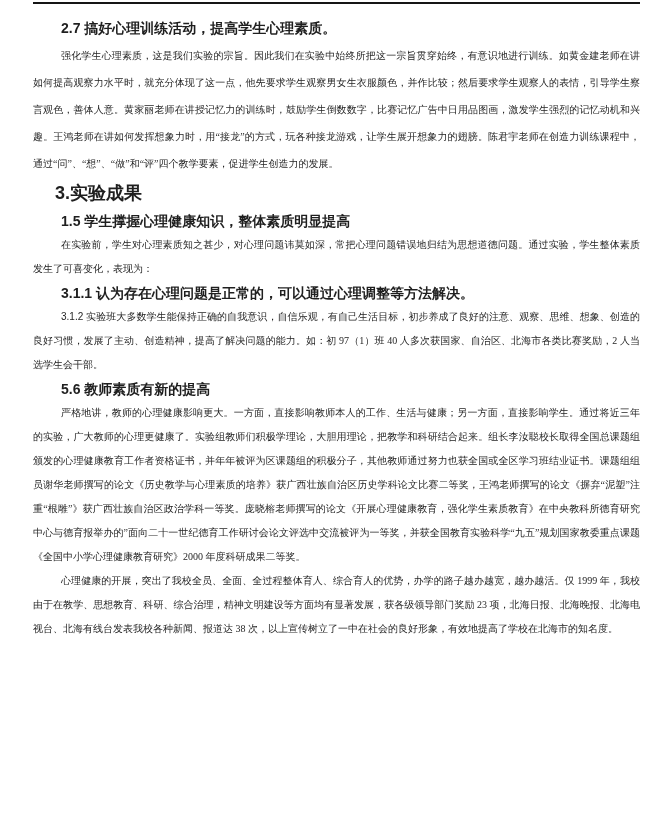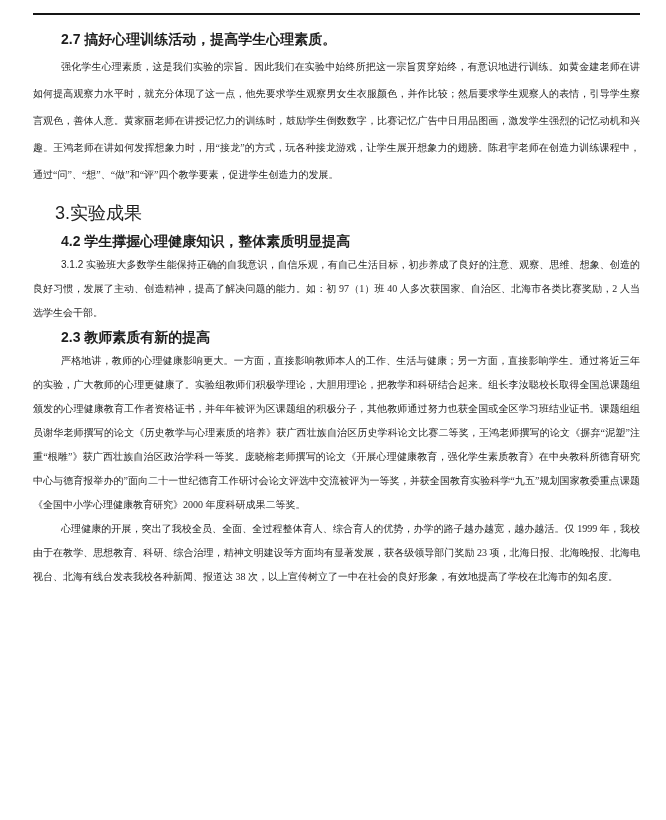--- a/index.html
+++ b/index.html
@@ -7,21 +7,21 @@
     padding: 0;
     background: #ffffff;
   }
   .page {
     position: relative;
     width: 666px;
     height: 731px;
     box-sizing: border-box;
     background: #ffffff;
     color: #1f1f1f;
-    padding: 13px 26px 0 33px;
+    padding: 2px 26px 0 33px;
     overflow: hidden;
     font-family: "Liberation Serif", "DejaVu Serif", serif;
   }
   .top-rule {
     height: 2px;
     background: #151515;
     margin: 0 0 10px 0;
   }
   p {
     margin: 0;
@@ -47,46 +47,48 @@
   .subhead.loose {
     line-height: 28px;
   }
   .subhead-inline {
     font-weight: normal;
     font-family: "Liberation Sans", "DejaVu Sans", sans-serif;
   }
   .section-title {
     font-size: 18px;
     line-height: 26px;
-    font-weight: normal;
+    font-weight: bold;
     text-indent: 22px;
-    margin: 12px 0 3px 0;
+    margin: 3px 0 3px 0;
     font-family: "Liberation Sans", "DejaVu Sans", sans-serif;
   }
 </style>
 </head>
 <body>
 
 <div class="page">
 
   <div class="top-rule"></div>
 
   <p class="subhead loose">2.7 搞好心理训练活动，提高学生心理素质。</p>
 
   <p class="body-para loose">强化学生心理素质，这是我们实验的宗旨。因此我们在实验中始终所把这一宗旨贯穿始终，有意识地进行训练。如黄金建老师在讲如何提高观察力水平时，就充分体现了这一点，他先要求学生观察男女生衣服颜色，并作比较；然后要求学生观察人的表情，引导学生察言观色，善体人意。黄家丽老师在讲授记忆力的训练时，鼓励学生倒数数字，比赛记忆广告中日用品图画，激发学生强烈的记忆动机和兴趣。王鸿老师在讲如何发挥想象力时，用“接龙”的方式，玩各种接龙游戏，让学生展开想象力的翅膀。陈君宇老师在创造力训练课程中，通过“问”、“想”、“做”和“评”四个教学要素，促进学生创造力的发展。</p>
 
   <p class="section-title">3.实验成果</p>
 
-  <p class="subhead">4.2 学生撑握心理健康知识，整体素质明显提高</p>
+  <p class="subhead">1.5 学生撑握心理健康知识，整体素质明显提高</p>
 
+  <p class="body-para">在实验前，学生对心理素质知之甚少，对心理问题讳莫如深，常把心理问题错误地归结为思想道德问题。通过实验，学生整体素质发生了可喜变化，表现为：</p>
 
+  <p class="subhead">3.1.1 认为存在心理问题是正常的，可以通过心理调整等方法解决。</p>
 
   <p class="body-para"><span class="subhead-inline">3.1.2 实验班大多数学生能保持正确的自我意识</span><span>，自信乐观，有自己生活目标，初步养成了良好的注意、观察、思维、想象、创造的良好习惯，发展了主动、创造精神，提高了解决问题的能力。如：初 97（1）班 40 人多次获国家、自治区、北海市各类比赛奖励，2 人当选学生会干部。</span></p>
 
 
-  <p class="subhead">2.3 教师素质有新的提高</p>
+  <p class="subhead">5.6 教师素质有新的提高</p>
 
   <p class="body-para">严格地讲，教师的心理健康影响更大。一方面，直接影响教师本人的工作、生活与健康；另一方面，直接影响学生。通过将近三年的实验，广大教师的心理更健康了。实验组教师们积极学理论，大胆用理论，把教学和科研结合起来。组长李汝聪校长取得全国总课题组颁发的心理健康教育工作者资格证书，并年年被评为区课题组的积极分子，其他教师通过努力也获全国或全区学习班结业证书。课题组组员谢华老师撰写的论文《历史教学与心理素质的培养》获广西壮族自治区历史学科论文比赛二等奖，王鸿老师撰写的论文《摒弃“泥塑”注重“根雕”》获广西壮族自治区政治学科一等奖。庞晓榕老师撰写的论文《开展心理健康教育，强化学生素质教育》在中央教科所德育研究中心与德育报举办的”面向二十一世纪德育工作研讨会论文评选中交流被评为一等奖，并获全国教育实验科学“九五”规划国家教委重点课题《全国中小学心理健康教育研究》2000 年度科研成果二等奖。</p>
 
 
   <p class="body-para">心理健康的开展，突出了我校全员、全面、全过程整体育人、综合育人的优势，办学的路子越办越宽，越办越活。仅 1999 年，我校由于在教学、思想教育、科研、综合治理，精神文明建设等方面均有显著发展，获各级领导部门奖励 23 项，北海日报、北海晚报、北海电视台、北海有线台发表我校各种新闻、报道达 38 次，以上宣传树立了一中在社会的良好形象，有效地提高了学校在北海市的知名度。</p>
 
 </div>
 
 </body></html>

